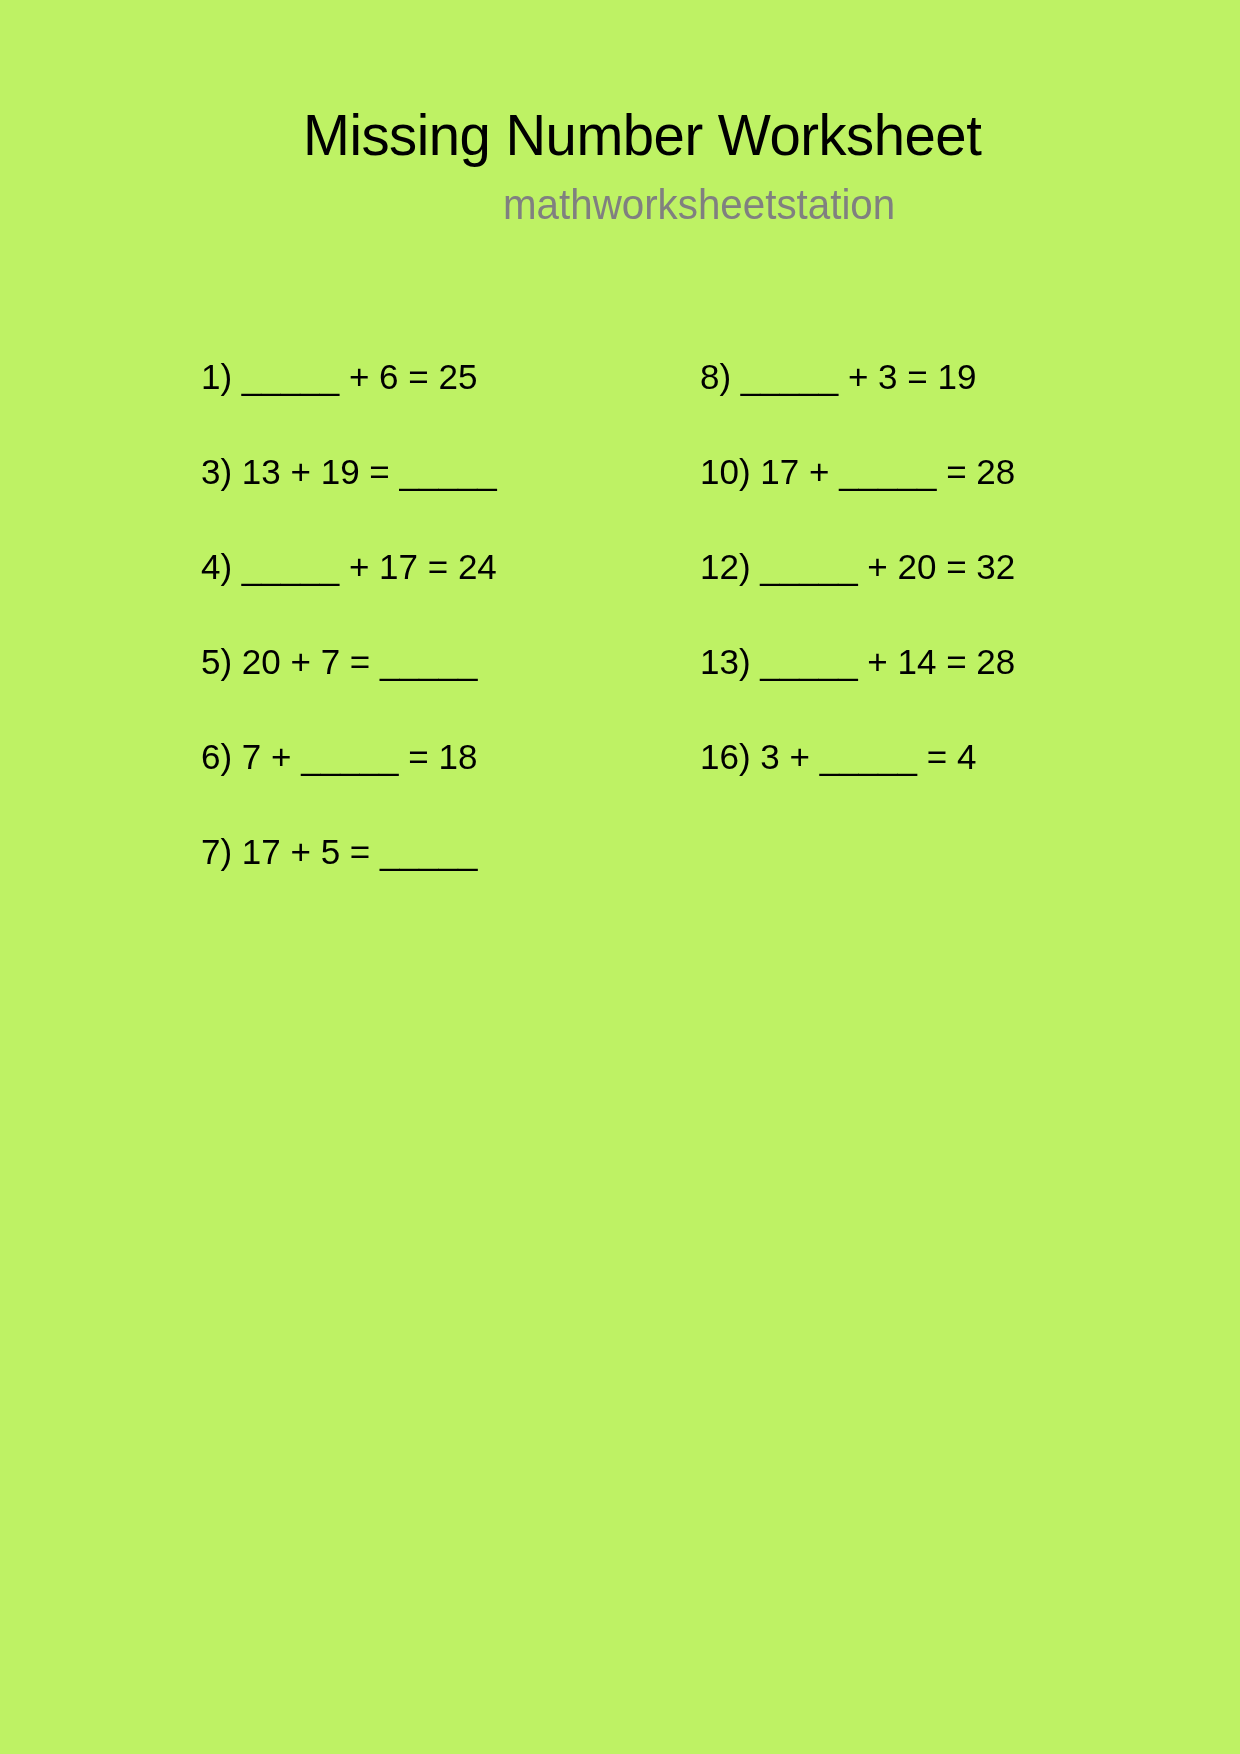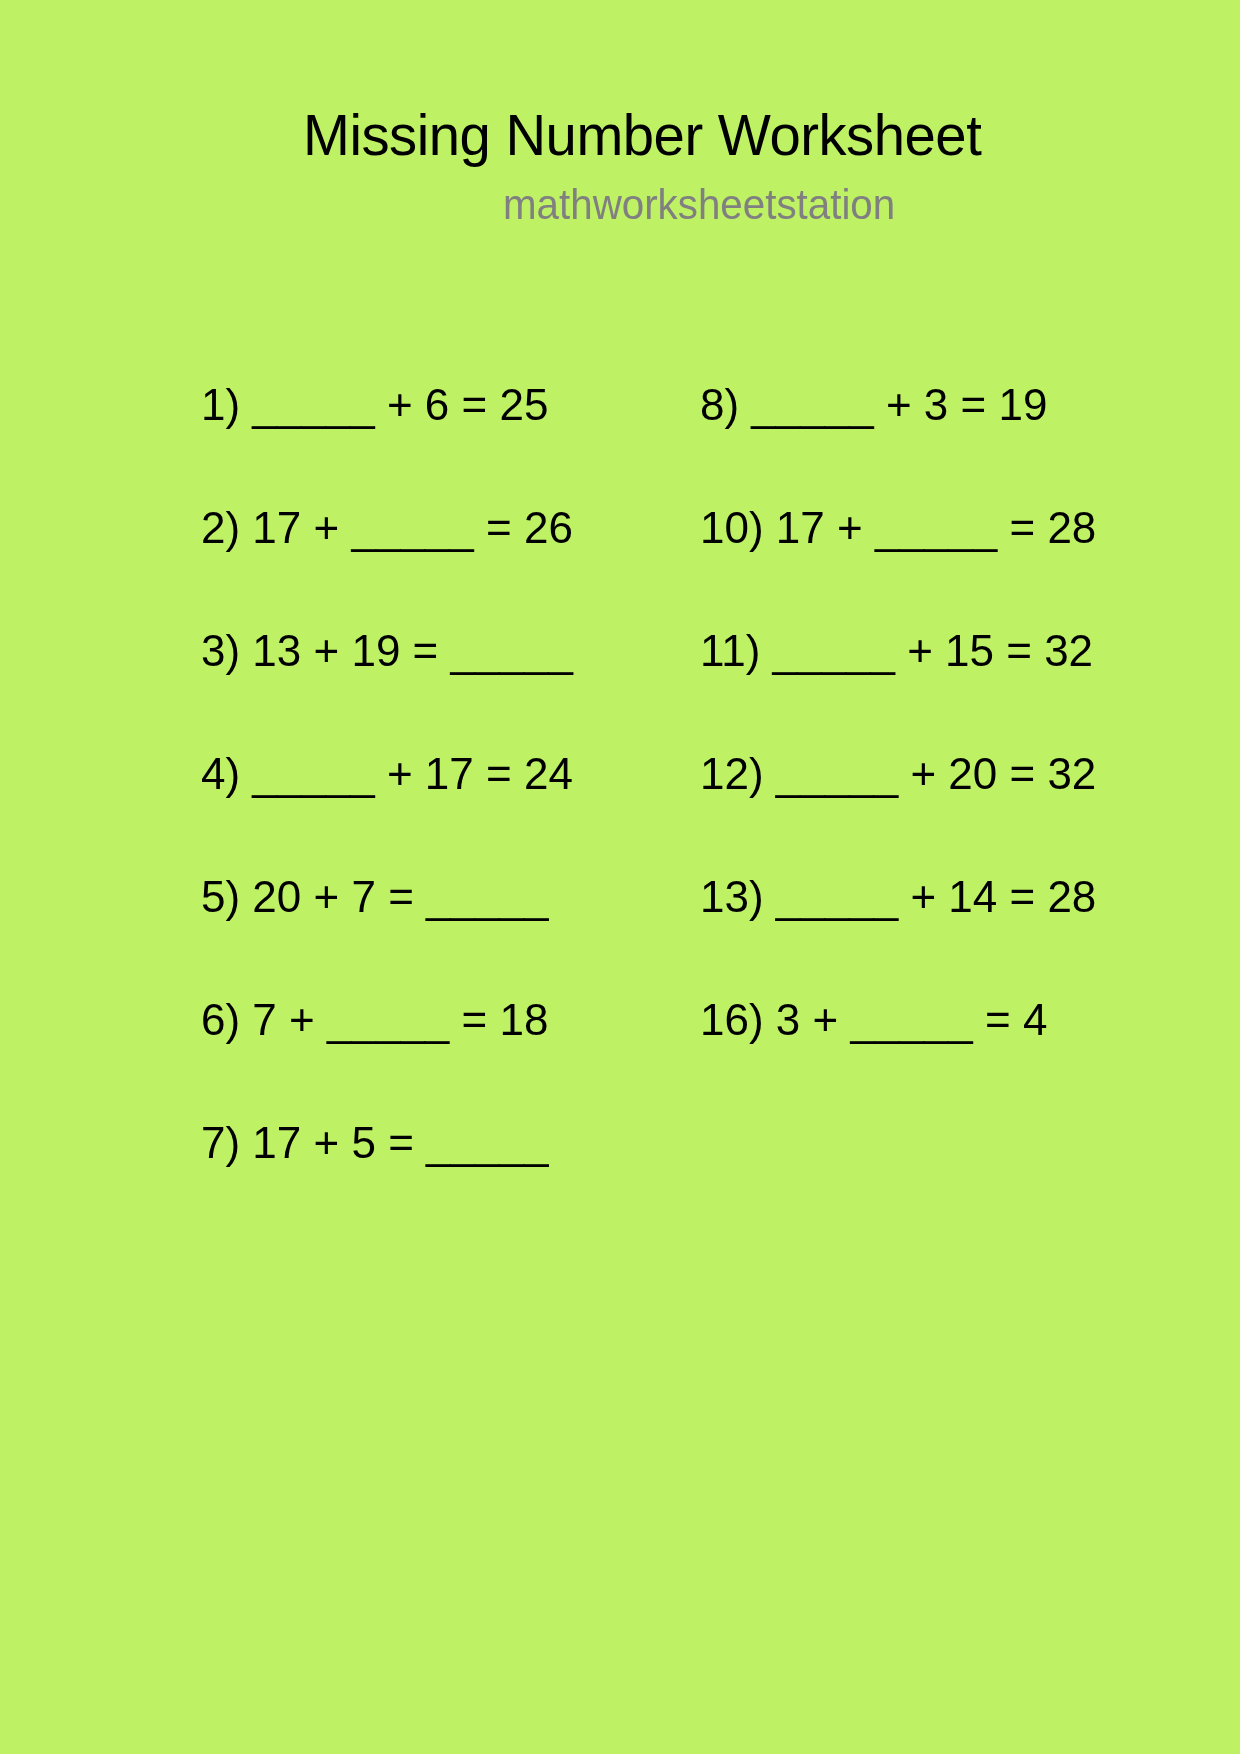--- a/index.html
+++ b/index.html
@@ -46,44 +46,41 @@
       transform-origin: left top;
     }
     .column {
       position: absolute;
       top: 350px;
     }
     .column.left { left: 201px; }
     .column.right { left: 700px; }
     .problem {
       height: 95px;
-      font-size: 44px;
+      font-size: 35px;
       line-height: 54px;
       white-space: nowrap;
-      margin-top: 28px;
     }
   </style>
 </head>
 <body>
 
 <div class="page">
   <div class="title">Missing Number Worksheet</div>
   <div class="subtitle">mathworksheetstation</div>
 
   <div class="column left">
     <div class="problem">1) _____ + 6 = 25</div>
-    <div class="problem">2) 17 + _____ = 26</div>
     <div class="problem">3) 13 + 19 = _____</div>
     <div class="problem">4) _____ + 17 = 24</div>
     <div class="problem">5) 20 + 7 = _____</div>
     <div class="problem">6) 7 + _____ = 18</div>
     <div class="problem">7) 17 + 5 = _____</div>
   </div>
 
   <div class="column right">
     <div class="problem">8) _____ + 3 = 19</div>
     <div class="problem">10) 17 + _____ = 28</div>
-    <div class="problem">11) _____ + 15 = 32</div>
     <div class="problem">12) _____ + 20 = 32</div>
     <div class="problem">13) _____ + 14 = 28</div>
     <div class="problem">16) 3 + _____ = 4</div>
   </div>
 </div>
 
 </body></html>

